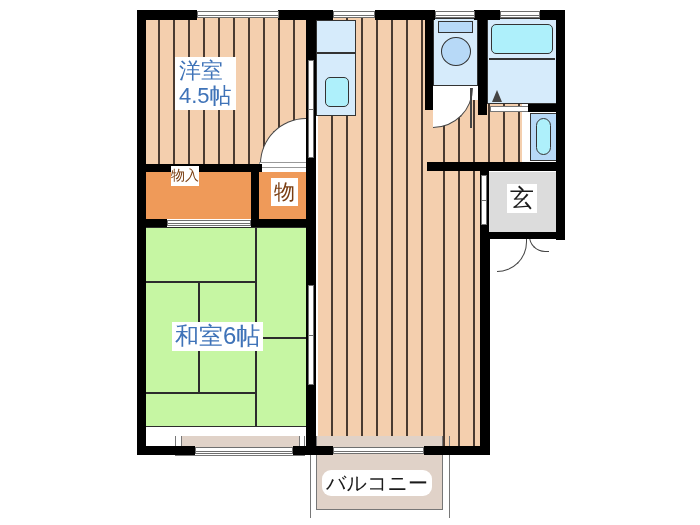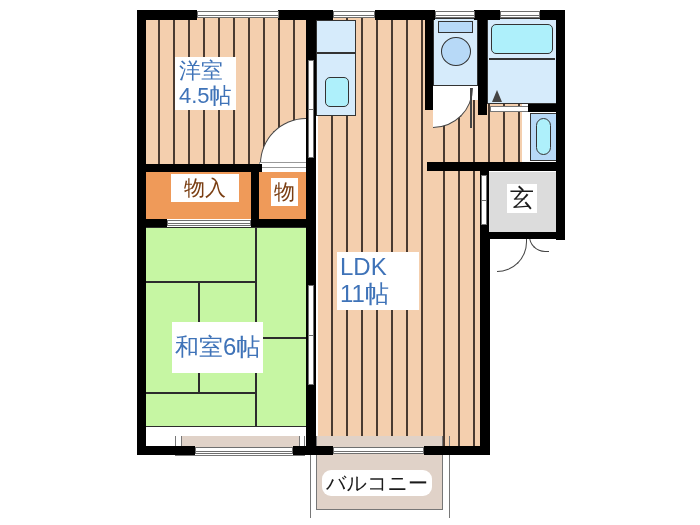--- a/index.html
+++ b/index.html
@@ -111,32 +111,28 @@
   <div class="window" style="left:333px;top:447px;width:91px;height:7px;"></div>
   <div class="window" style="left:167px;top:220px;width:84px;height:6px;"></div>
   <div class="window" style="left:308px;top:60px;width:6px;height:98px;"></div>
   <div class="window" style="left:308px;top:285px;width:6px;height:100px;"></div>
   <div class="window" style="left:481px;top:175px;width:6px;height:50px;"></div>
 
   <div class="label" style="left:175px;top:57px;font-size:22px;">
     <div>洋室</div>
     <div>4.5帖</div>
   </div>
-  <div class="label brown" style="left:171px;top:174px;font-size:21px;padding:2px 13px;">
+  <div class="label brown" style="left:171px;top:166px;font-size:14px;padding:2px 0;">
     <span>物入</span>
   </div>
   <div class="label brown" style="left:271px;top:178px;font-size:21px;padding:2px 3px;">
     <span>物</span>
   </div>
-  <div class="label" style="left:172px;top:322px;font-size:24px;padding:12px 3px;">
+  <div class="label" style="left:172px;top:322px;font-size:24px;padding:1px 3px;">
     <span>和室6帖</span>
-  </div>
-  <div class="label" style="left:337px;top:252px;font-size:24px;padding:2px 30px 2px 3px;">
-    <div>LDK</div>
-    <div>11帖</div>
   </div>
   <div class="label black" style="left:507px;top:184px;font-size:24px;padding:1px 3px;">
     <span>玄</span>
   </div>
   <div class="label black" style="left:322px;top:470px;font-size:20px;padding:2px 4px;border-radius:9px;">
     <span>バルコニー</span>
   </div>
 </div>
 
 </body></html>

